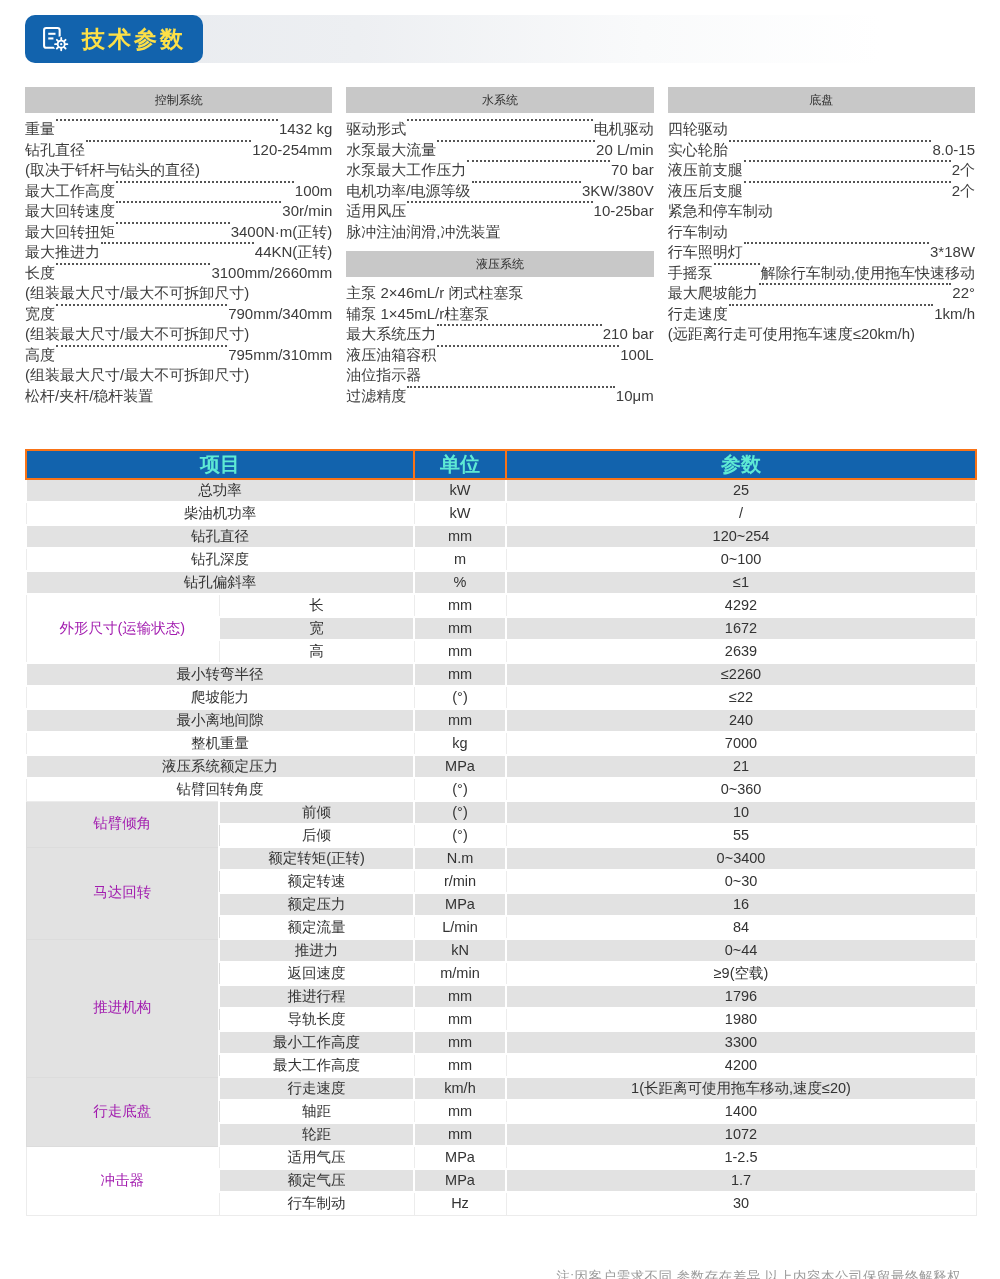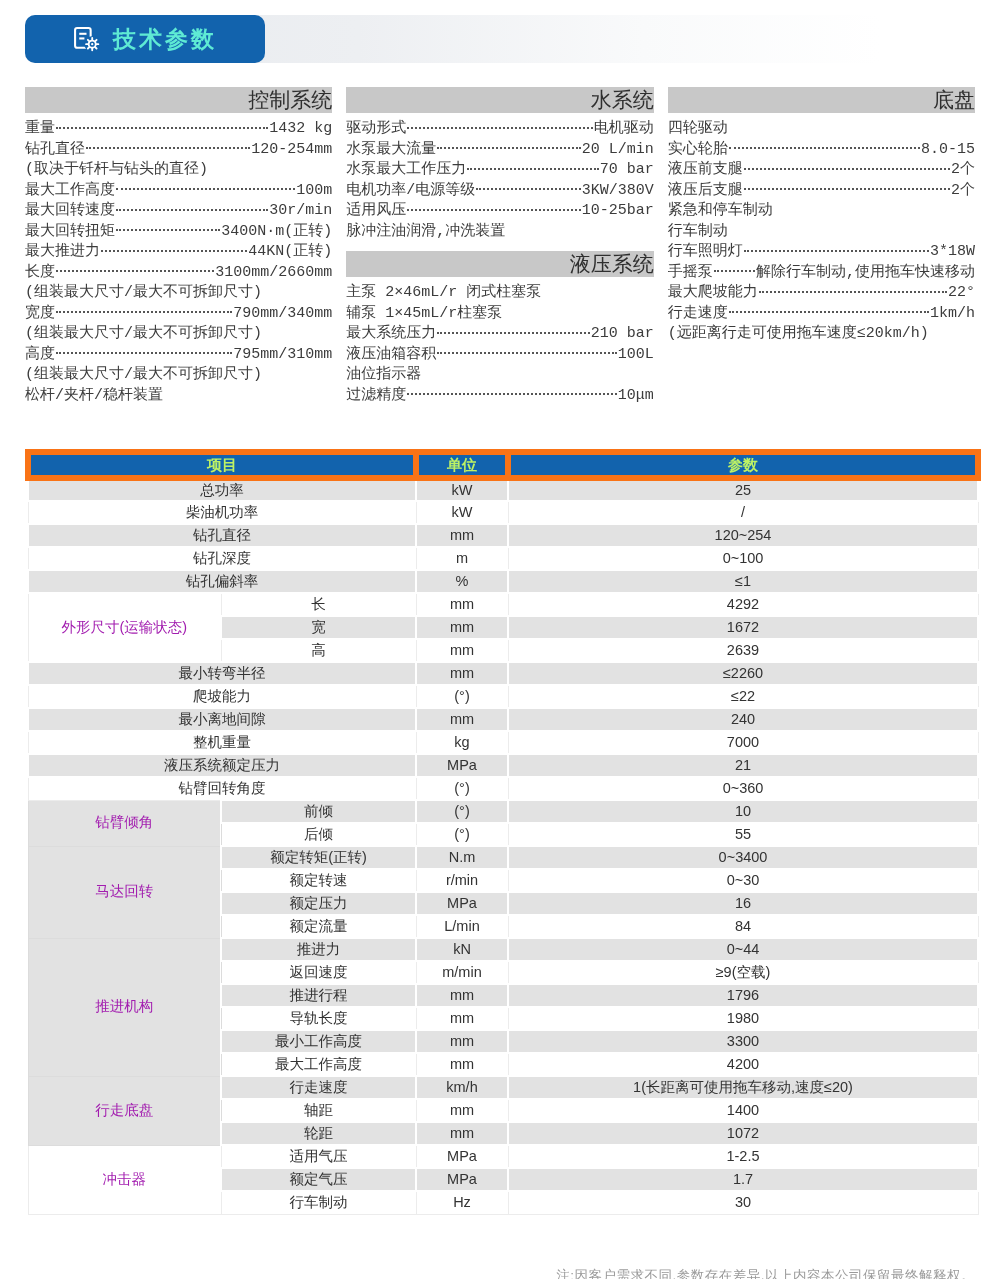--- a/index.html
+++ b/index.html
@@ -12,54 +12,53 @@
     overflow:hidden;
   }
   .page { padding:15px 25px 0 25px; }
 
   
   .title-band {
     position:relative; height:48px; border-radius:10px;
     background:linear-gradient(90deg,#e7eaee 0%,#edeff2 35%,#f9fafb 65%,#ffffff 90%);
   }
   .title-badge {
-    position:absolute; left:0; top:0; width:240px; height:48px;
+    position:absolute; left:0; top:0; width:178px; height:48px;
     background:#1263ad; border-radius:10px;
     display:flex; align-items:center; justify-content:center; gap:13px;
-    color:#5eead4;
+    color:#fde047;
   }
   .title-text { font-size:23px; font-weight:bold; letter-spacing:3px; }
 
   
   .spec-columns { display:flex; gap:14px; margin-top:24px; height:335px; }
   .spec-col { flex:1; min-width:0; }
   .spec-section + .spec-section { margin-top:9px; }
   .spec-title {
     height:26px; line-height:26px; background:#c8c8c8; color:#2f2f2f;
-    text-align:right; font-size:21px; margin-bottom:6px;
+    text-align:center; font-size:12px; margin-bottom:6px;
   }
   .spec-line {
-    display:flex; align-items:center;
+    display:flex; align-items:flex-start;
     font-size:15px; line-height:20.5px; height:20.5px; white-space:nowrap;
     color:#3c3c3c;
-    font-family:Liberation Mono, monospace;
   }
   .spec-line .lbl { flex:none; }
   .spec-line .leader { flex:1; min-width:6px; border-bottom:2px dotted #555; margin:0 1px 3px 1px; }
   .spec-line .val { flex:none; }
   .spec-line.plain { display:block; }
 
   
   .params-table {
     width:950px; margin-top:27px;
     border-collapse:collapse; table-layout:fixed;
   }
   .params-table th {
-    background:#1263ad; color:#bef264; font-size:15px; font-weight:bold;
-    height:26px; border:6px solid #f97316; padding:0 4px;
+    background:#1263ad; color:#5eead4; font-size:20px; font-weight:bold;
+    height:26px; border:2px solid #f97316; padding:0 4px;
   }
   .params-table td {
     height:23px; font-size:14.5px; text-align:center; color:#333333;
     border:2px solid #ffffff; padding:0 6px; line-height:1.1;
     overflow:hidden; white-space:nowrap;
   }
   .params-table tr.gray td { background:#e2e2e2; }
   .params-table tr.white td { background:#ffffff; border:1px solid #ececec; }
   .params-table td.group-cell {
     background:#ffffff; border:1px solid #dcdcdc; font-size:14.5px; color:#a21caf;

